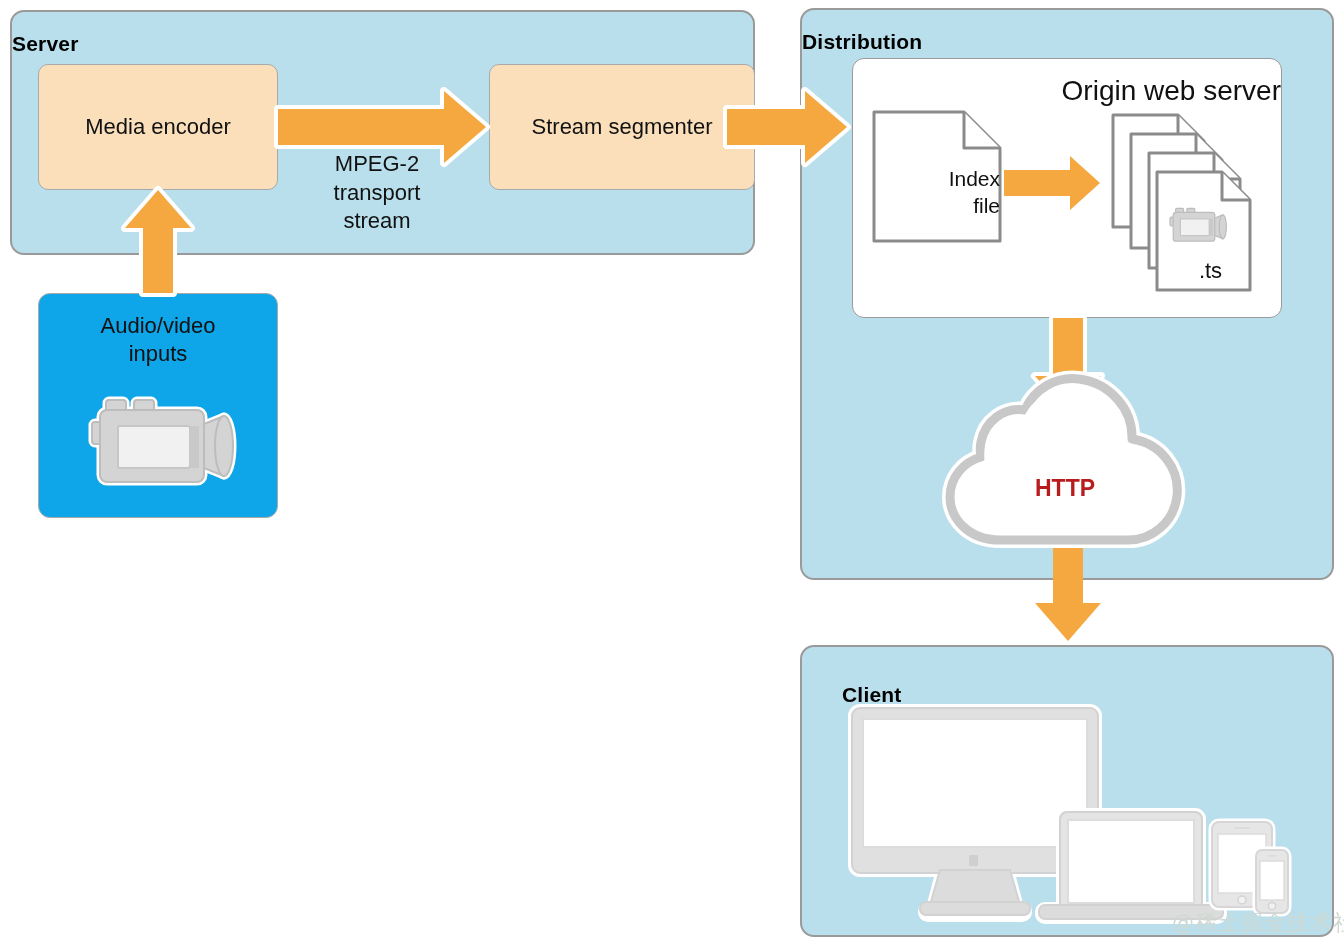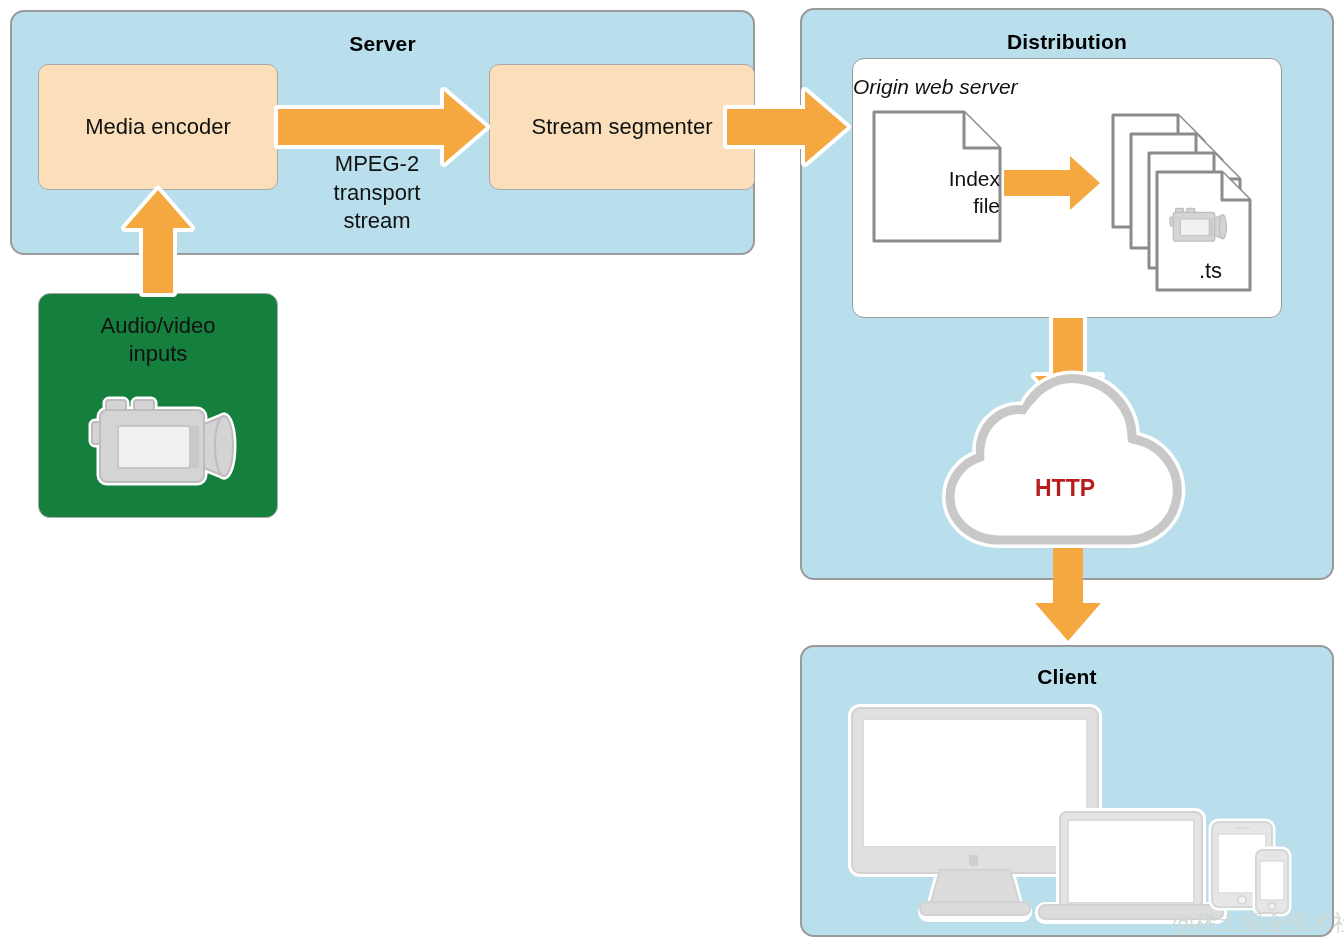--- a/index.html
+++ b/index.html
@@ -7,44 +7,44 @@
     width:1344px;height:945px;position:relative;overflow:hidden;
     font-family:"Liberation Sans","DejaVu Sans",sans-serif;
     color:#111;
   }
   #stage{position:absolute;left:0;top:0;width:1344px;height:945px;}
   .panel{
     position:absolute;background:#b9dfec;border:2px solid #9a9a9a;
     border-radius:14px;box-sizing:border-box;
   }
   .panel-title{
-    position:absolute;left:0;right:0;text-align:center;
+    position:absolute;left:0;right:0;text-align:left;
     font-weight:bold;font-size:21px;color:#000;letter-spacing:.2px;
   }
   .procbox{
     position:absolute;background:#fadfba;border:1px solid #a9a9a9;
     border-radius:10px;box-sizing:border-box;
     display:flex;align-items:center;justify-content:center;
     font-size:22px;color:#111;text-align:right;
   }
   .greenbox{
-    position:absolute;background:#15803d;border:1px solid #a9a9a9;
+    position:absolute;background:#0ea5e9;border:1px solid #a9a9a9;
     border-radius:12px;box-sizing:border-box;
   }
   .greenbox-label{
     position:absolute;left:0;right:0;top:18px;text-align:center;
     font-size:22px;line-height:1.28;color:#111;
   }
   .whitebox{
     position:absolute;background:#ffffff;border:1.5px solid #9a9a9a;
     border-radius:12px;box-sizing:border-box;
   }
   .whitebox-label{
-    position:absolute;left:0;right:0;top:16px;text-align:left;
-    font-size:21px;color:#111;font-style:italic;
+    position:absolute;left:0;right:0;top:16px;text-align:right;
+    font-size:28px;color:#111;
   }
   .free-text{
     position:absolute;text-align:center;font-size:22px;line-height:1.3;color:#111;
   }
   .svg-layer{position:absolute;left:0;top:0;width:1344px;height:945px;overflow:visible;pointer-events:none;}
   .cloud-label{
     position:absolute;font-weight:bold;font-size:23px;color:#b91c1c;
     left:0;right:0;text-align:center;
   }
   .ts-label{position:absolute;font-size:22px;color:#111;text-align:center;}
@@ -162,21 +162,21 @@
   </svg>
 
   <div class="docfile-text" style="left:874px;top:165px;width:126px;">
     <div>Index</div>
     <div>file</div>
   </div>
 
   <div class="ts-label" style="left:1157px;top:258px;width:107px;">.ts</div>
 
   <div class="panel" style="left:800px;top:645px;width:534px;height:292px;">
-    <div class="panel-title" style="top:18px;">Client</div>
+    <div class="panel-title" style="top:36px;margin-left:40px;">Client</div>
   </div>
 
   <svg class="svg-layer" viewBox="0 0 1344 945">
 
     <g>
       <g stroke="#ffffff" stroke-width="8" fill="#ffffff" stroke-linejoin="round">
         <rect x="852" y="708" width="246" height="165" rx="8"></rect>
         <path d="M940 870 L1010 870 L1022 915 L928 915 Z"></path>
         <rect x="922" y="905" width="106" height="13" rx="6"></rect>
       </g>

